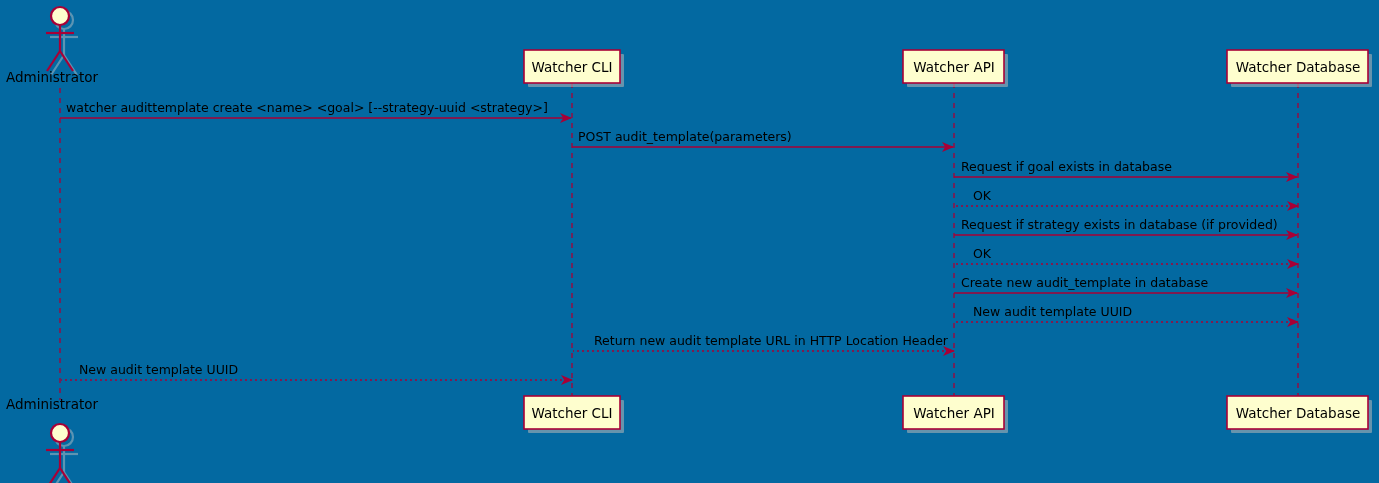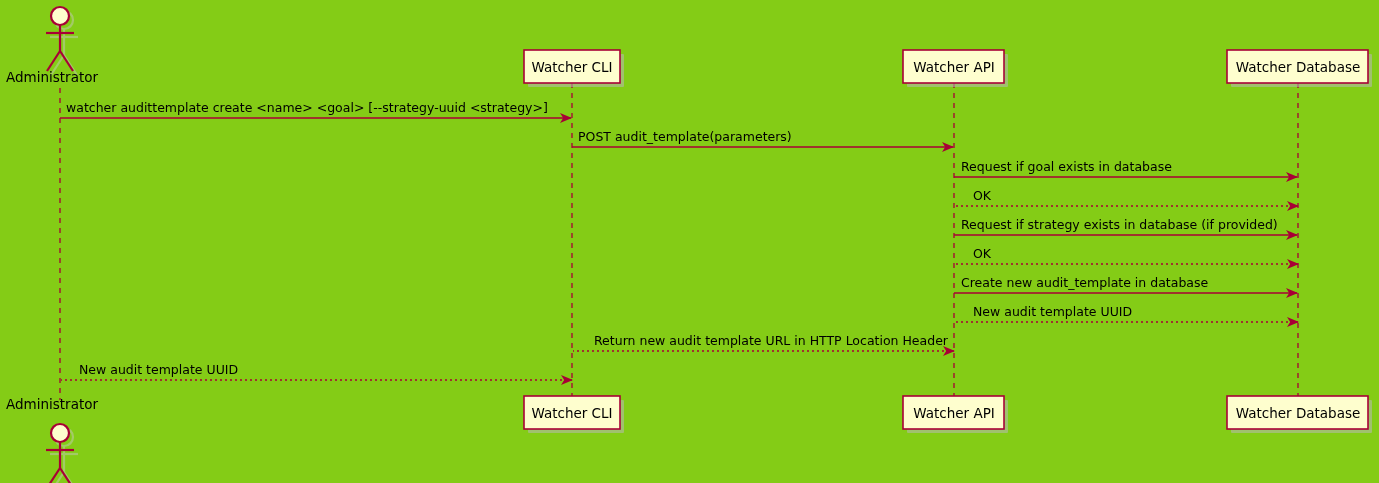--- a/index.html
+++ b/index.html
@@ -8,21 +8,21 @@
     background: #FFFFFF;
   }
   body {
     font-family: "DejaVu Sans", sans-serif;
   }
   #diagram-root {
     position: relative;
     width: 1379px;
     height: 483px;
     overflow: hidden;
-    background: #84cc16;
+    background: #0369a1;
   }
   #uml-svg {
     position: absolute;
     left: 0;
     top: 0;
   }
   .msg-label {
     font-family: "DejaVu Sans", sans-serif;
     font-size: 12.5px;
     fill: #000000;

